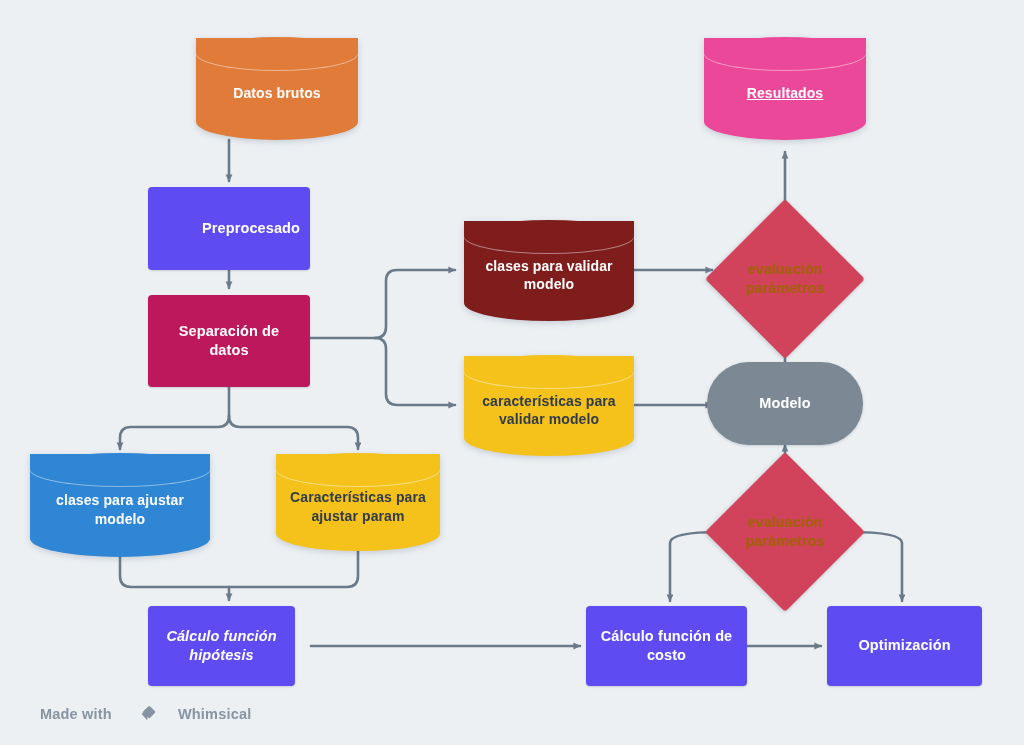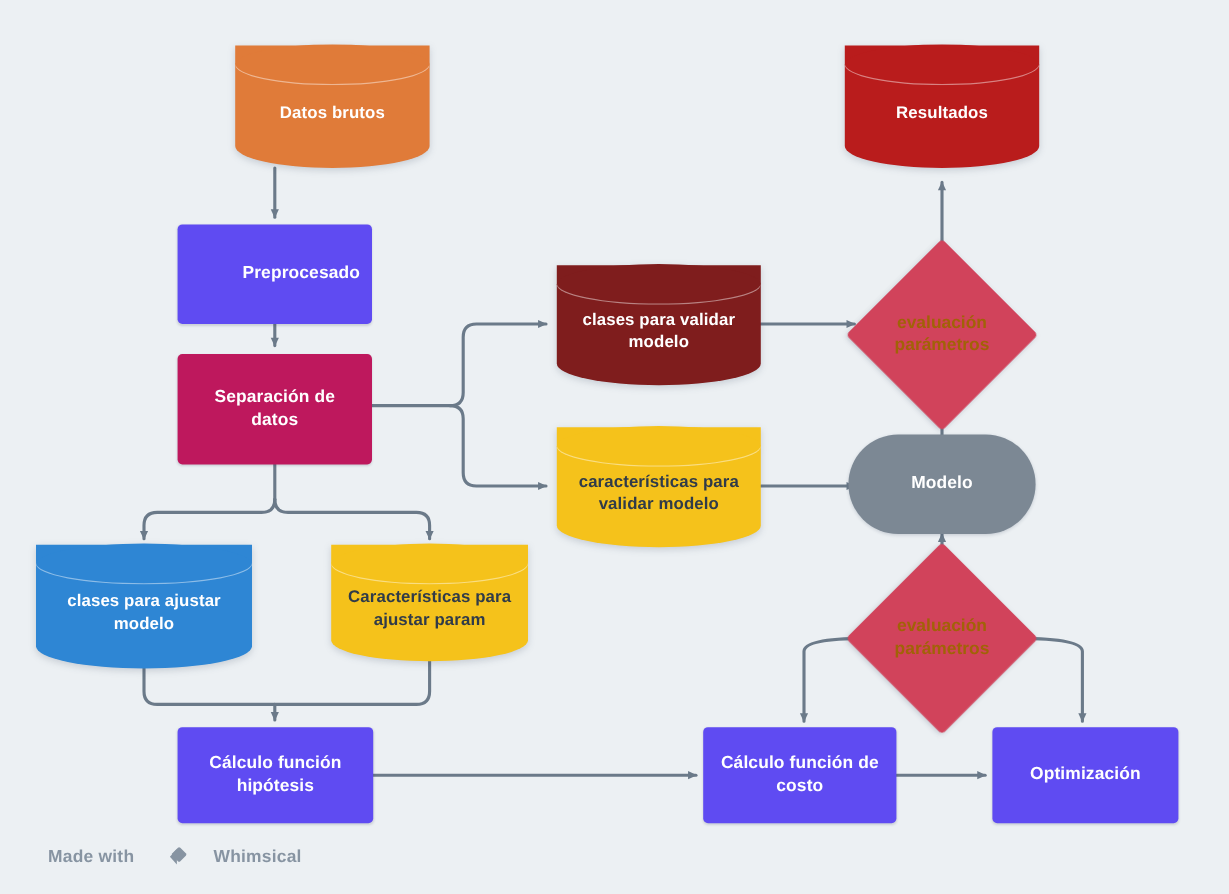--- a/index.html
+++ b/index.html
@@ -200,21 +200,21 @@
   </div>
 
   <div class="node cyl" style="left:464px; top:356px; width:170px; height:100px; background:#F5C21B; color:#303B49;">
     <span class="cap"></span>
     <span class="label">
       <span>características para</span><br>
       <span>validar modelo</span>
     </span>
   </div>
 
-  <div class="node rect" style="left:148px; top:606px; width:163px; height:80px; background:#5F4BF2;">
+  <div class="node rect" style="left:148px; top:606px; width:147px; height:80px; background:#5F4BF2;font-style:italic;">
     <span>
       <span>Cálculo función</span><br>
       <span>hipótesis</span>
     </span>
   </div>
 
   <div class="node rect" style="left:586px; top:606px; width:161px; height:80px; background:#5F4BF2;">
     <span>
       <span>Cálculo función de</span><br>
       <span>costo</span>
@@ -242,21 +242,21 @@
   <div class="diamond-wrap" style="left:705px; top:199px; width:160px; height:160px;">
     <div class="diamond-shape" style="background:#D1435B;"></div>
     <div class="diamond-text">
       <span>
         <span>evaluación</span><br>
         <span>parámetros</span>
       </span>
     </div>
   </div>
 
-  <div class="node cyl" style="left:704px; top:38px; width:162px; height:102px; background:#b91c1c;">
+  <div class="node cyl" style="left:704px; top:38px; width:162px; height:102px; background:#ec4899;text-decoration:underline;">
     <span class="cap"></span>
     <span class="label">Resultados</span>
   </div>
 
   <div id="footer">
     <span>Made with</span>
     <svg class="mark" width="26" height="22" viewBox="0 0 26 22">
       <path d="M9.6 11 L15.4 4.6 L15.4 17.4 Z" fill="#8794A2"></path>
       <rect x="12.6" y="4.4" width="9.3" height="9.3" rx="1.4" transform="rotate(45 17.25 9.05)" fill="#8794A2"></rect>
     </svg>

